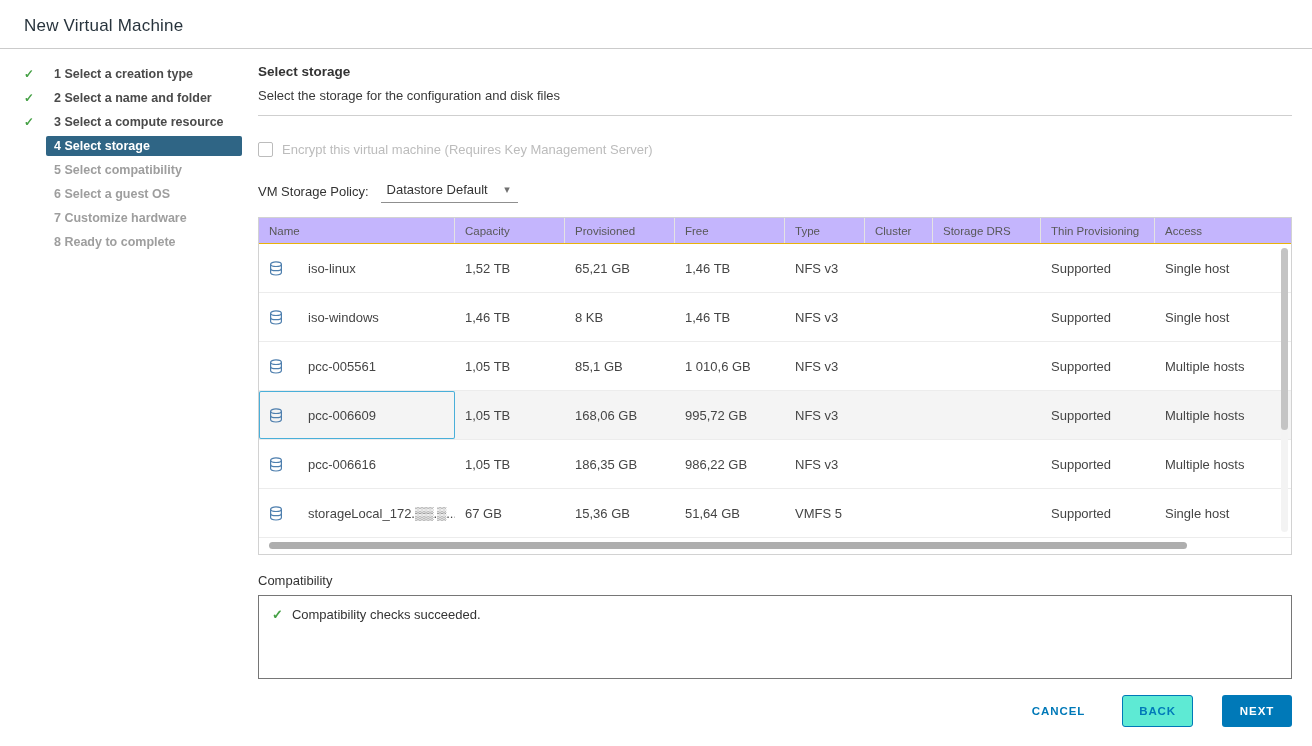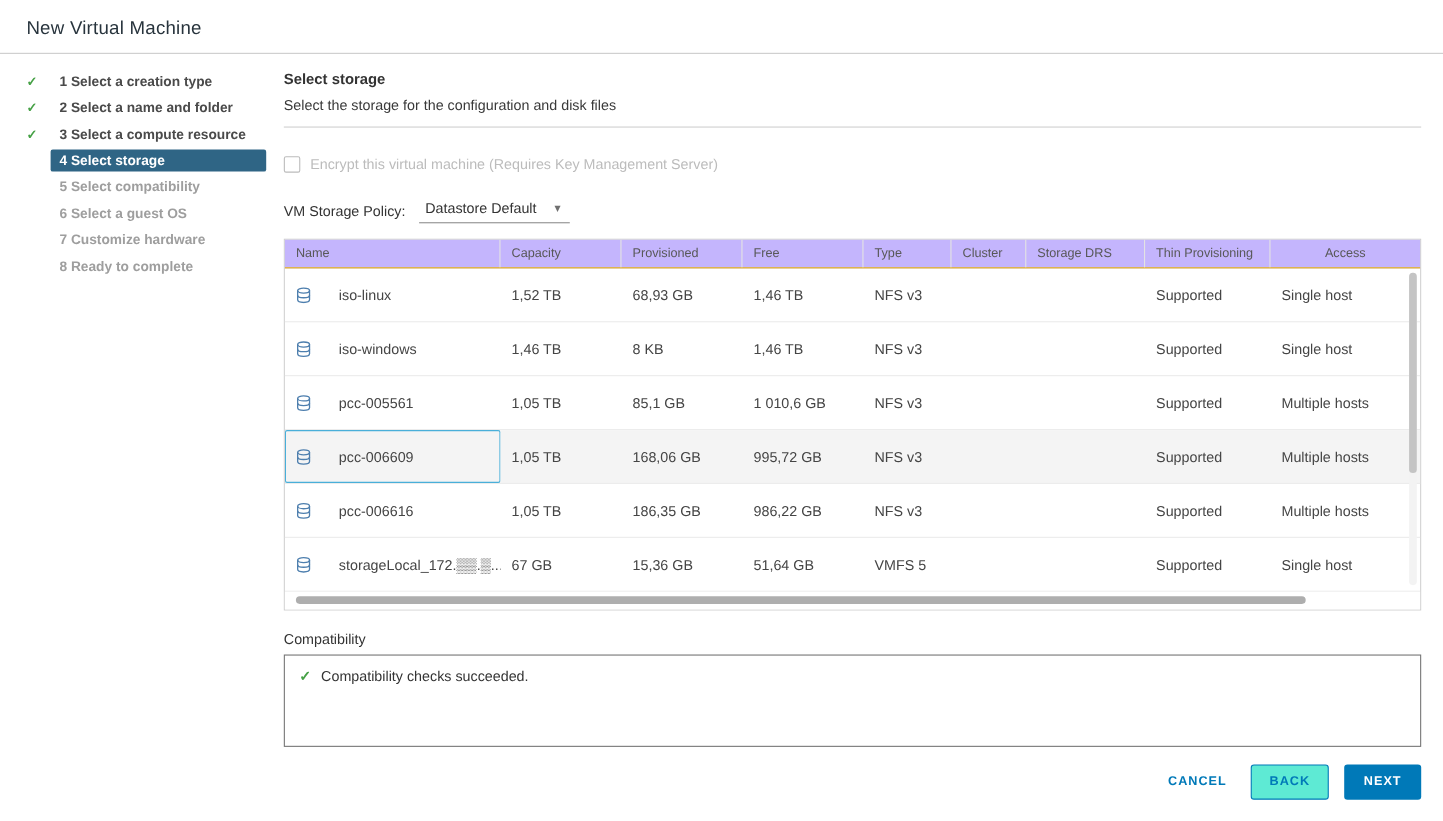--- a/index.html
+++ b/index.html
@@ -41,41 +41,41 @@
   .policy-select { margin-left:12px; position:relative; padding:3px 30px 5px 6px;
                    border-bottom:1px solid #8f8f8f; color:#333; cursor:pointer; }
   .caret { position:absolute; right:8px; top:4px; color:#707070; font-size:11px; }
 
   
   .table { border:1px solid #d2d2d2; margin-top:2px; background:#fff; }
   .thead, .trow { display:grid; grid-template-columns:196px 110px 110px 110px 80px 68px 108px 114px 1fr; }
   .thead { background:#c4b5fd; border-bottom:1px solid #eab308; }
   .th { padding:7px 10px 6px; font-size:11.5px; color:#585858; border-right:1px solid #e3e3e3;
         white-space:nowrap; overflow:hidden; cursor:pointer; }
-  .th:last-child { border-right:none;text-align:center; }
+  .th:last-child { border-right:none; }
   .tbody { position:relative; }
   .trow { height:49px; border-bottom:1px solid #ececec; cursor:pointer; }
   .td { display:flex; align-items:center; padding:0 10px; color:#454545; white-space:nowrap; overflow:hidden; }
   .td-name { gap:25px; }
   .ds-icon { display:inline-flex; flex:0 0 auto; }
   .trow.selected { background:#f4f4f4; }
   .trow.selected .td-name { box-shadow:inset 0 0 0 1px #49afd9; border-radius:2px; }
 
   .vscroll { position:absolute; top:4px; right:3px; bottom:6px; width:7px; background:#f3f3f3; border-radius:4px; }
   .vthumb { width:7px; height:64%; background:#c4c4c4; border-radius:4px; }
   .hscroll { position:relative; height:16px; background:#fff; }
   .hthumb { position:absolute; left:10px; top:4px; height:7px; width:89%; background:#aeaeae; border-radius:4px; }
 
   
   .compat-label { margin:18px 0 7px; color:#333; }
   .compat-box { border:1px solid #767676; height:84px; padding:11px 13px; display:flex; align-items:flex-start; gap:9px; }
   .ok-icon { color:#46a146; font-weight:700; font-size:13px; }
 
   
-  .footer { display:flex; justify-content:flex-end; align-items:flex-end; gap:14px; margin-top:16px; }
+  .footer { display:flex; justify-content:flex-end; align-items:flex-end; gap:29px; margin-top:16px; }
   .btn { font-family:inherit; font-size:11.5px; font-weight:700; letter-spacing:.9px;
          height:32px; padding:0 16px; border-radius:3px; border:none; background:none; cursor:pointer; }
   .btn.cancel { color:#0079b8; padding:0 8px; }
   .btn.back { color:#0079b8; border:1px solid #0079b8; background:#5eead4; min-width:70px; }
   .btn.next { color:#fff; background:#0079b8; min-width:70px; }
 </style>
 </head>
 <body>
 
 <div class="titlebar">
@@ -161,21 +161,21 @@
               <span class="ds-icon">
                 <svg width="14" height="15" viewBox="0 0 14 15" fill="none">
                   <ellipse cx="7" cy="3.2" rx="5.4" ry="2.3" stroke="#4e7fae" stroke-width="1.2"></ellipse>
                   <path d="M1.6 3.2 V11.6 C1.6 12.9 4 14 7 14 C10 14 12.4 12.9 12.4 11.6 V3.2" stroke="#4e7fae" stroke-width="1.2"></path>
                   <path d="M1.6 7.4 C1.6 8.7 4 9.7 7 9.7 C10 9.7 12.4 8.7 12.4 7.4" stroke="#4e7fae" stroke-width="1.2"></path>
                 </svg>
               </span>
               <span>iso-linux</span>
             </div>
             <div class="td">1,52 TB</div>
-            <div class="td">68,93 GB</div>
+            <div class="td">65,21 GB</div>
             <div class="td">1,46 TB</div>
             <div class="td">NFS v3</div>
             <div class="td"></div>
             <div class="td"></div>
             <div class="td">Supported</div>
             <div class="td">Single host</div>
           </div>
           <div class="trow">
             <div class="td td-name">
               <span class="ds-icon">

